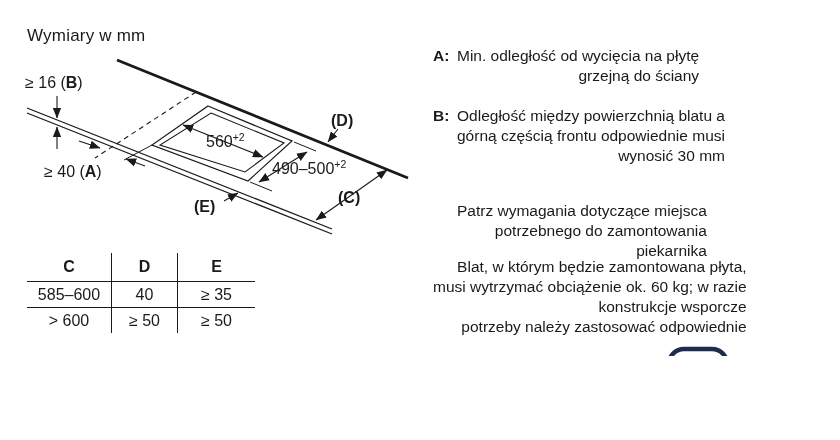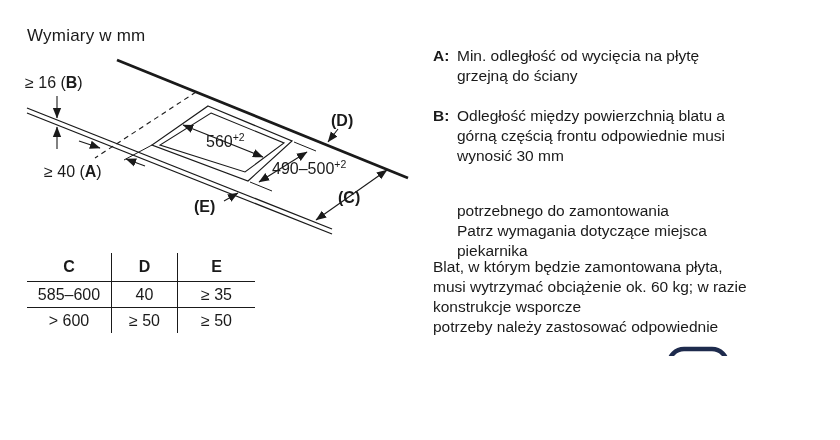--- a/index.html
+++ b/index.html
@@ -18,21 +18,21 @@
   #spec-table th{font-weight:bold;height:28px;border-bottom:1.6px solid #1a1a1a;}
   #spec-table td{height:25px;}
   #spec-table .c1{width:84px;}
   #spec-table .c2{width:65px;}
   #spec-table .c3{width:77px;}
   #spec-table .vr{border-right:1.6px solid #1a1a1a;}
   #spec-table tr.r1 td{border-bottom:1.6px solid #1a1a1a;}
   
   .note{position:absolute;font-size:15.5px;line-height:20px;white-space:nowrap;}
   .note .plabel{position:absolute;left:0;top:0;font-weight:bold;}
-  .note .lines{margin-left:24px;}
+  .note .lines{margin-left:24px;text-align:right;}
   #note-a{left:433px;top:46px;}
   #note-b{left:433px;top:106px;}
   #note-see{left:457px;top:201px;}
   #note-see .lines{margin-left:0;}
   #note-load{left:433px;top:257px;}
   
   #logo-mark{left:666px;top:346px;}
   #logo-store{left:734px;top:355px;font-size:28px;font-weight:normal;letter-spacing:-1px;}
 </style>
 </head>
@@ -112,22 +112,22 @@
     <span class="plabel">B:</span>
     <div class="lines">
       <div>Odległość między powierzchnią blatu a</div>
       <div>górną częścią frontu odpowiednie musi</div>
       <div>wynosić 30 mm</div>
     </div>
   </div>
 
   <div id="note-see" class="note">
     <div class="lines">
+      <div>Patrz wymagania dotyczące miejsca</div>
       <div>potrzebnego do zamontowania</div>
-      <div>Patrz wymagania dotyczące miejsca</div>
       <div>piekarnika</div>
     </div>
   </div>
 
   <div id="note-load" class="note">
     <div class="lines" style="margin-left:0;">
       <div>Blat, w którym będzie zamontowana płyta,</div>
       <div>musi wytrzymać obciążenie ok. 60 kg; w razie</div>
       <div>konstrukcje wsporcze</div>
       <div>potrzeby należy zastosować odpowiednie</div>

